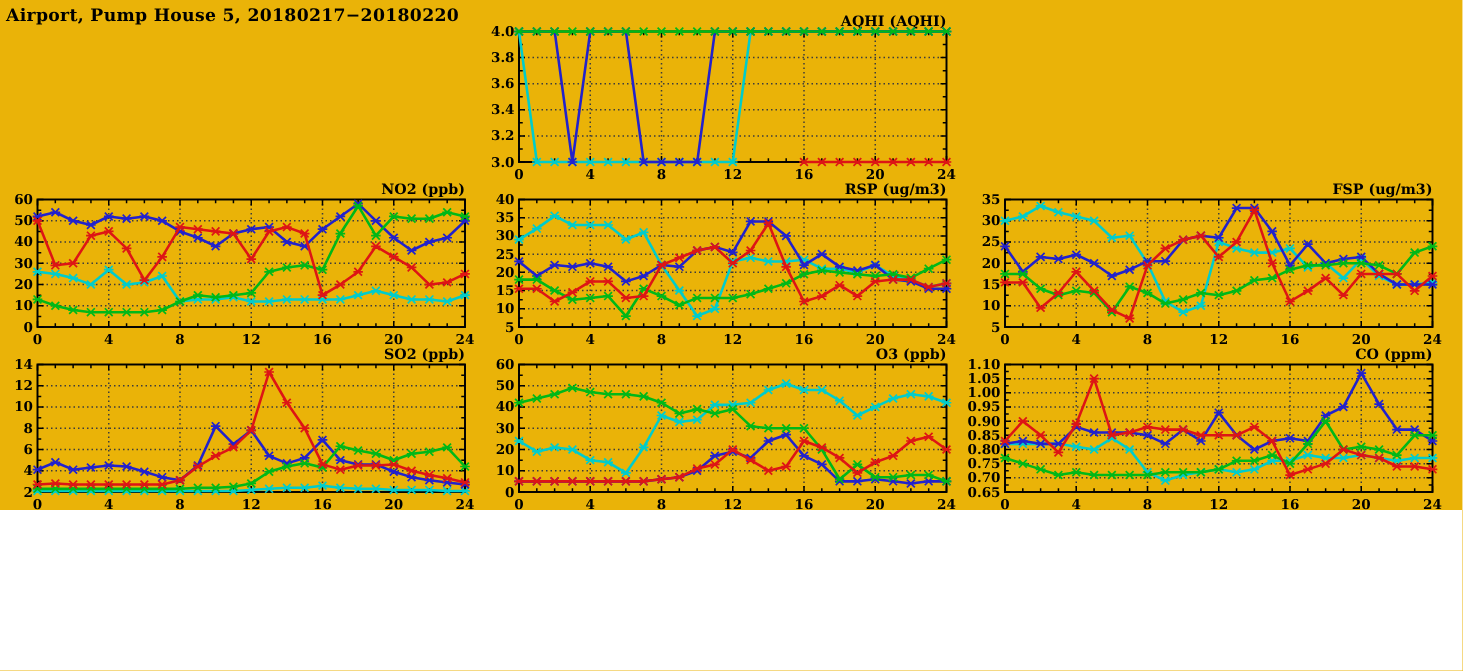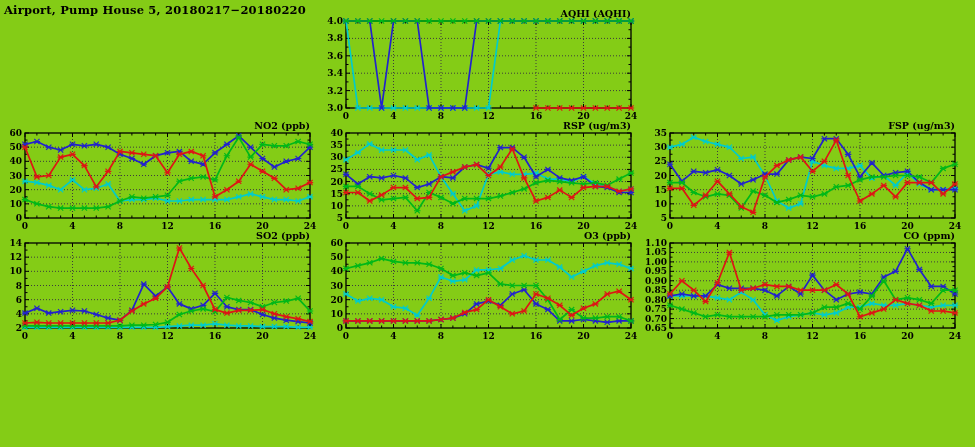--- a/index.html
+++ b/index.html
@@ -1,16 +1,16 @@
 <!DOCTYPE html>
 <html><head>
 <meta charset="utf-8">
 <style>
   html,body{margin:0;padding:0;background:#fff;}
-  .page{position:relative;width:975px;height:447px;background:#84cc16;overflow:hidden;
+  .page{position:relative;width:975px;height:340px;background:#eab308;overflow:hidden;
         font-family:"DejaVu Serif",serif;}
   .page-title{position:absolute;left:4px;top:3px;font-weight:bold;font-size:11.5px;color:#000;
         letter-spacing:0.2px;}
   .chart{position:absolute;}
   .chart svg{display:block;}
   #chart-aqhi{left:321px;top:8px;width:319px;height:121px;}
   #chart-no2 {left:0px;  top:120px;width:319px;height:119px;}
   #chart-rsp {left:321px;top:120px;width:319px;height:119px;}
   #chart-fsp {left:645px;top:120px;width:319px;height:119px;}
   #chart-so2 {left:0px;  top:230px;width:319px;height:119px;}

